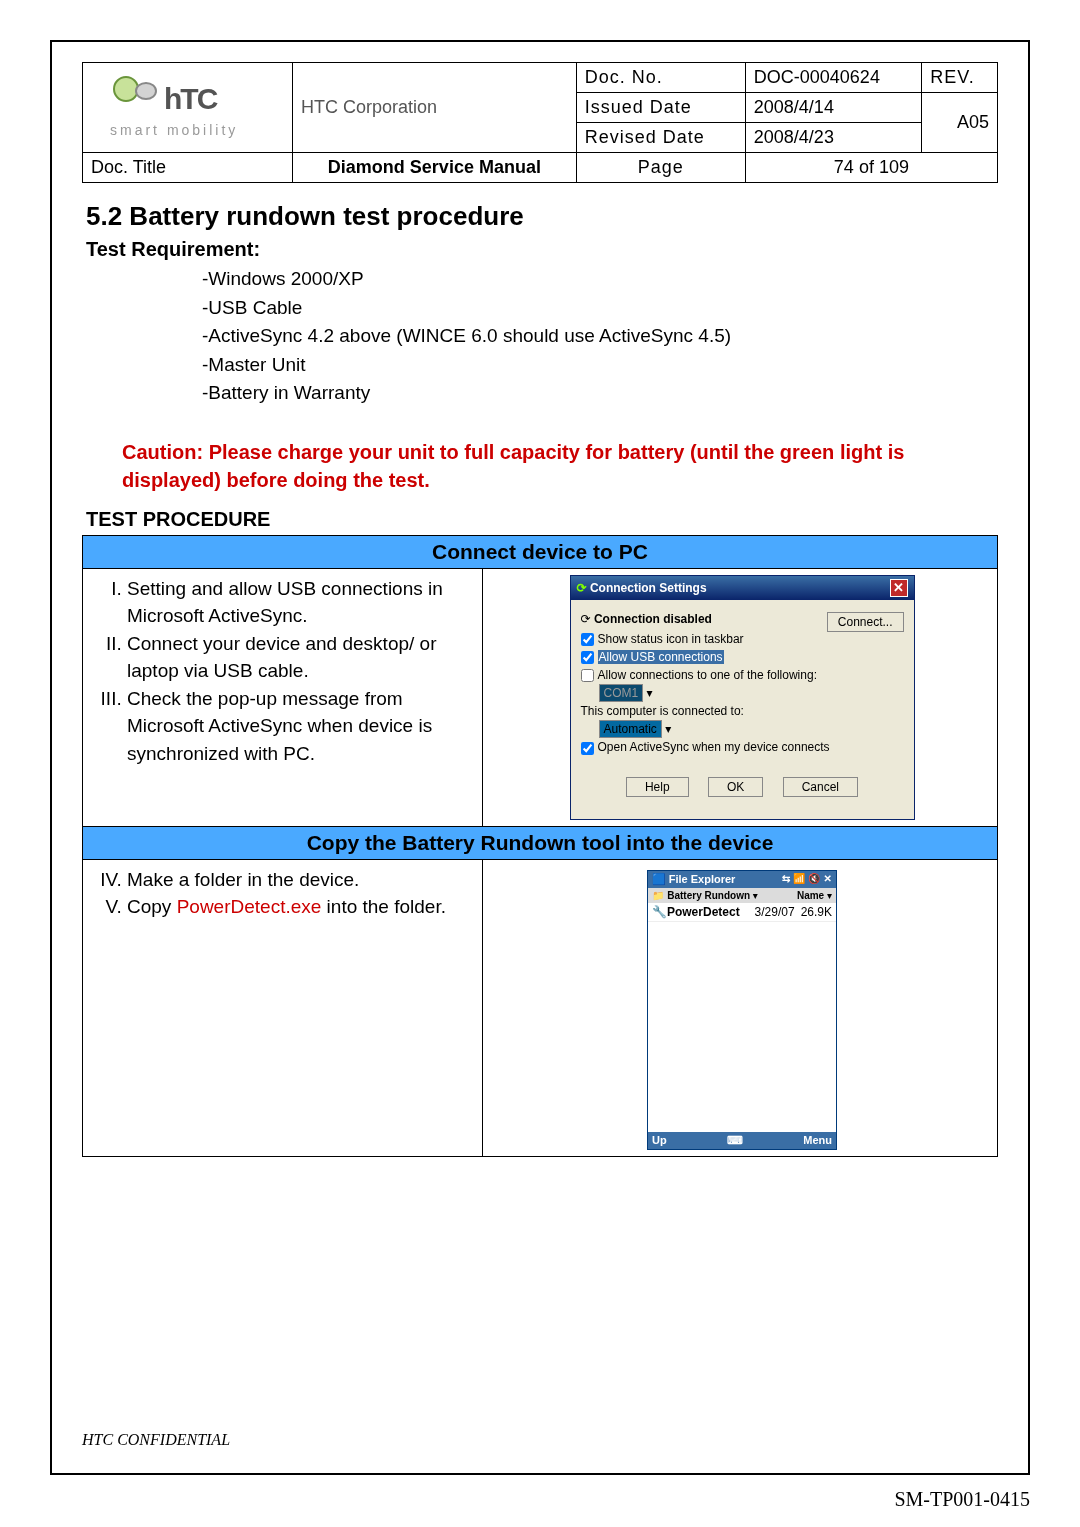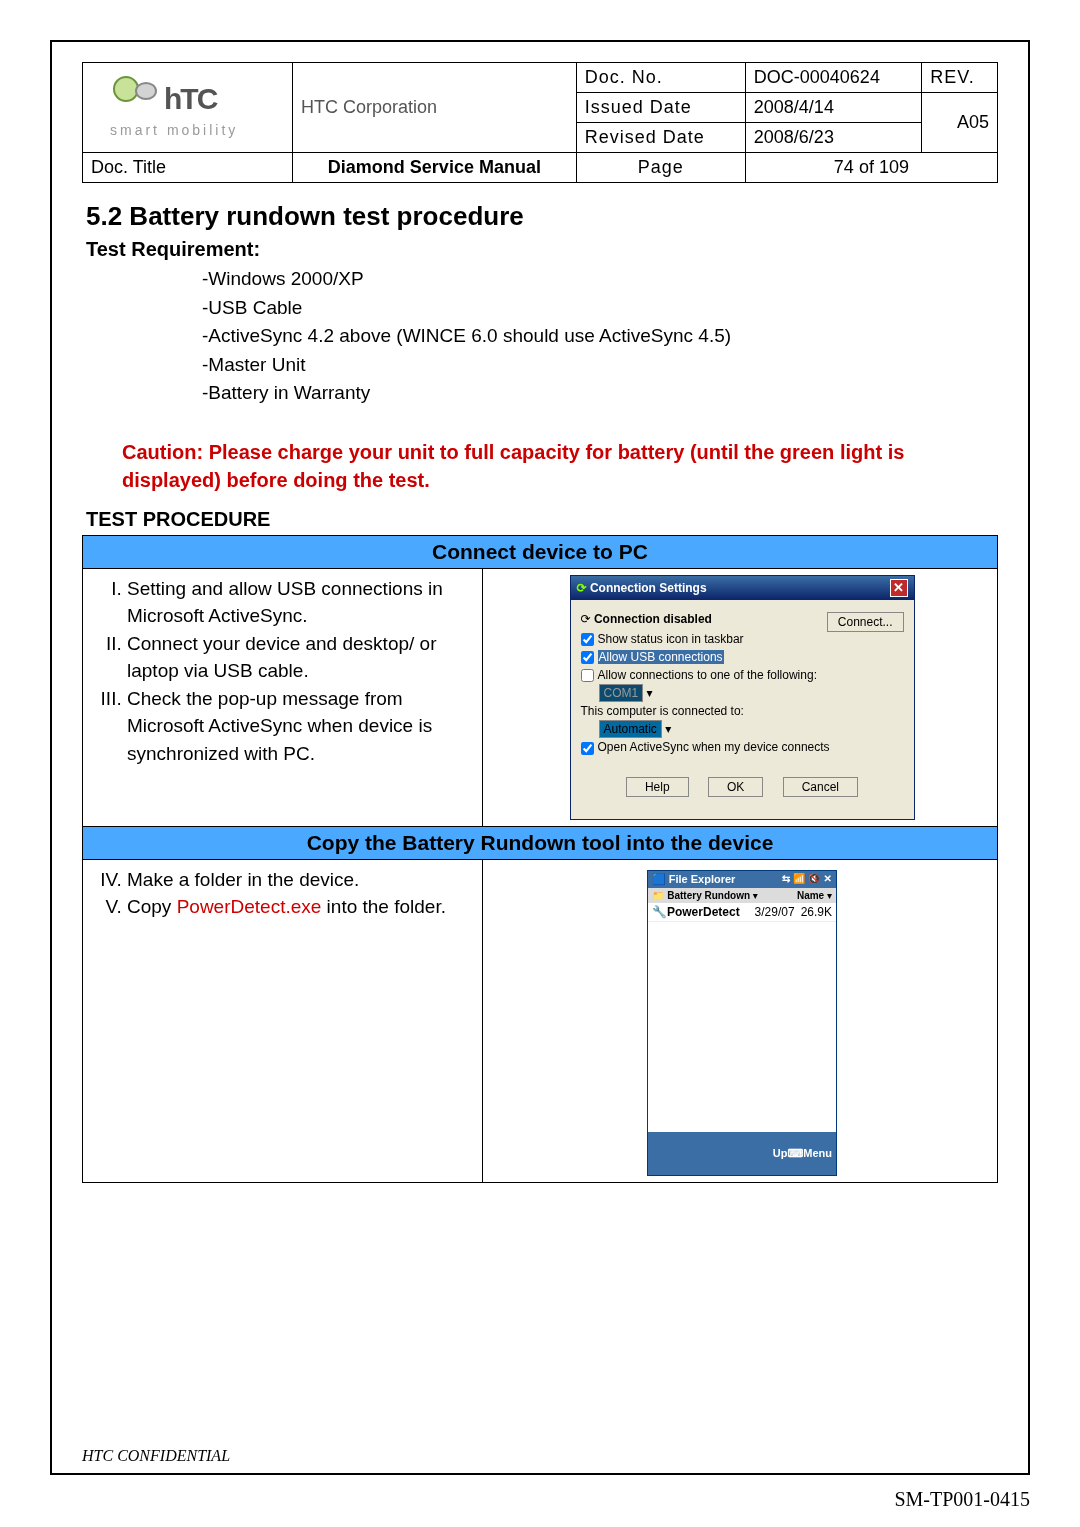--- a/index.html
+++ b/index.html
@@ -45,23 +45,23 @@
   .as-btns { text-align: center; margin-top: 10px; }
   .as-btn { border: 1px solid #888; background: #ece9d8; padding: 2px 18px; font-size: 12px; margin: 12px 8px; }
   
   .fe { width: 190px; margin: 4px auto 0; font-family: Tahoma, Arial, sans-serif; font-size: 11px; border: 1px solid #003a7a; }
   .fe-bar { background: #3a6ea5; color: #fff; padding: 2px 4px; display: flex; justify-content: space-between; font-weight: bold; }
   .fe-bar .icons { font-size: 10px; }
   .fe-sub { background: #dcdcdc; padding: 2px 4px; display: flex; justify-content: space-between; font-size: 10px; }
   .fe-row { background: #fff; padding: 2px 4px; display: flex; font-size: 12px; border-bottom: 1px solid #eee; }
   .fe-row .fn { flex: 1; font-weight: bold; }
   .fe-blank { background: #fff; height: 210px; }
-  .fe-foot { background: #3a6ea5; color: #fff; padding: 15px 4px; display: flex; justify-content: flex-end; font-size: 11px; font-weight: bold; }
+  .fe-foot { background: #3a6ea5; color: #fff; padding: 2px 4px; display: flex; justify-content: space-between; font-size: 11px; font-weight: bold; }
   
-  .conf { position: absolute; left: 30px; bottom: 8px; font-style: italic; font-family: Georgia, serif; font-size: 16px; }
+  .conf { position: absolute; left: 30px; bottom: 24px; font-style: italic; font-family: Georgia, serif; font-size: 16px; }
   .sm-code { position: absolute; right: 50px; bottom: 16px; font-family: "Times New Roman", serif; font-size: 20px; }
   input[type=checkbox] { vertical-align: middle; margin-right: 4px; }
 </style>
 </head>
 <body>
 
 <div class="page">
   <div class="outer-frame">
 
     <table class="hdr-tbl">
@@ -80,21 +80,21 @@
         <td>DOC-00040624</td>
         <td class="small-lbl">REV.</td>
       </tr>
       <tr>
         <td class="small-lbl">Issued Date</td>
         <td>2008/4/14</td>
         <td rowspan="2" style="text-align:right">A05</td>
       </tr>
       <tr>
         <td class="small-lbl">Revised Date</td>
-        <td>2008/6/23</td>
+        <td>2008/4/23</td>
       </tr>
       <tr>
         <td class="doc-title-cell">Doc. Title</td>
         <td class="doc-title-val">Diamond Service Manual</td>
         <td class="small-lbl" style="text-align:center">Page</td>
         <td colspan="2" style="text-align:center">74  of  109</td>
       </tr>
     </tbody>
       </table>
 

